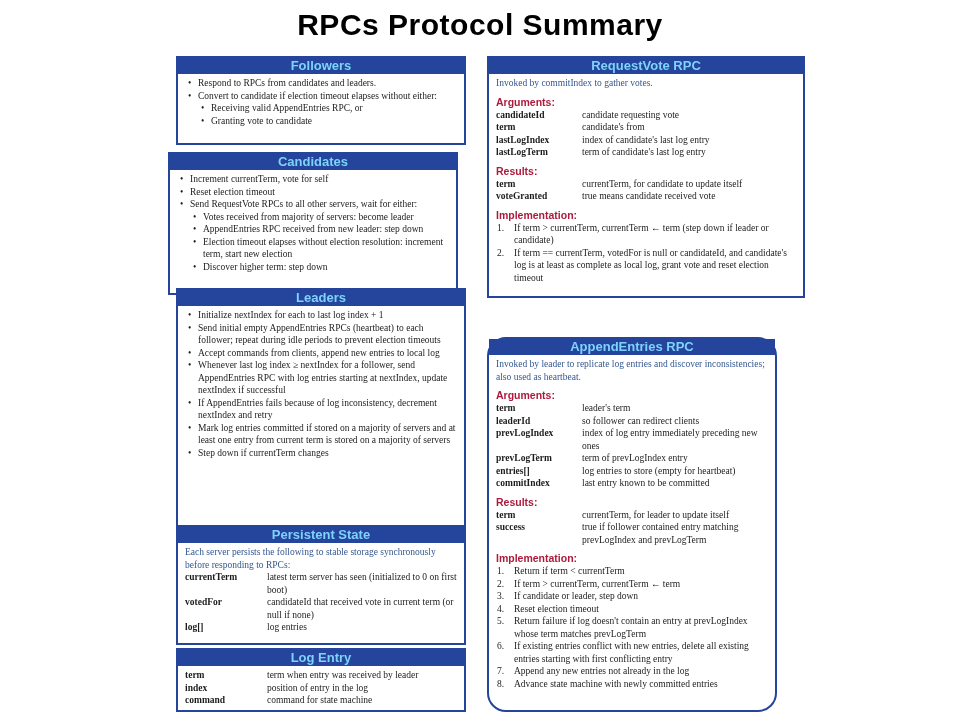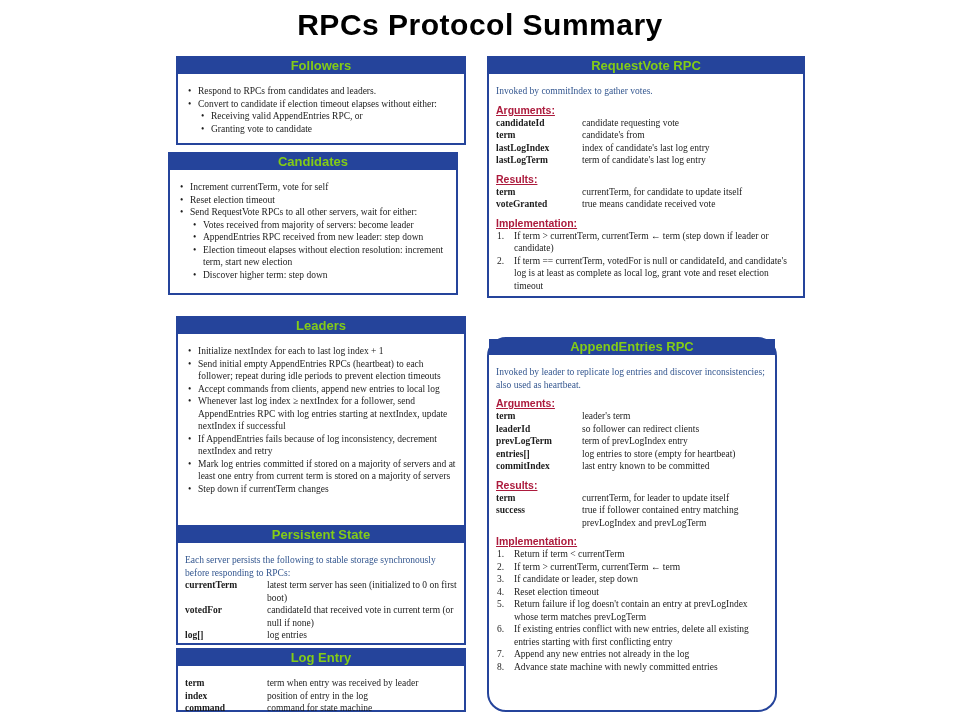--- a/index.html
+++ b/index.html
@@ -3,39 +3,39 @@
 <meta charset="utf-8">
 <style>
   :root { --blue:#25449B; --red:#AC1A3C; --introblue:#33568F; --ink:#1c1c1c; }
   * { box-sizing:border-box; }
   html,body { margin:0; padding:0; }
   body { width:960px; height:720px; position:relative; background:#ffffff; overflow:hidden;
          font-family:"Liberation Serif", serif; }
   .page-title { position:absolute; top:6px; left:0; width:100%; margin:0; text-align:center;
                 font:bold 30px/38px "Liberation Sans", sans-serif; color:#000; letter-spacing:.5px; }
   .box { position:absolute; border:2px solid var(--blue); background:#fff; }
-  .box-header { background:var(--blue); color:#84cc16; text-align:center;
+  .box-header { background:var(--blue); color:#7dd3fc; text-align:center;
                 font:bold 13px/16px "Liberation Sans", sans-serif; height:16px; }
-  .box-body { padding:11px 7px 2px 7px; font-size:9.5px; line-height:12.5px; color:var(--ink); }
+  .box-body { padding:3px 7px 2px 7px; font-size:9.5px; line-height:12.5px; color:var(--ink); }
   .li { position:relative; padding-left:13px; }
   .li::before { content:"\2022"; position:absolute; left:3px; top:0; }
   .li.l2 { margin-left:13px; }
   .intro { color:var(--introblue); }
-  .slabel { color:var(--red); font:bold 10.5px/13px "Liberation Sans", sans-serif; margin-top:6px;text-decoration:underline; }
+  .slabel { color:var(--red); font:bold 10.5px/13px "Liberation Sans", sans-serif; margin-top:6px; }
   .defrow { display:flex; }
   .defrow .term { flex:0 0 86px; width:86px; font-weight:bold; }
   .defrow .desc { flex:1; }
   .defrow.narrow .term { flex:0 0 82px; width:82px; }
   .numrow { display:flex; }
   .numrow .num { flex:0 0 18px; width:18px; padding-left:1px; }
   .numrow .ntext { flex:1; }
   
   #box-followers     { left:176px; top:56px;  width:290px; height:89px;  }
   #box-candidates    { left:168px; top:152px; width:290px; height:143px; }
-  #box-leaders       { left:176px; top:316px; width:290px; height:222px; }
+  #box-leaders       { left:176px; top:288px; width:290px; height:267px; }
   #box-persistent    { left:176px; top:525px; width:290px; height:120px; }
   #box-logentry      { left:176px; top:648px; width:290px; height:64px;  }
   #box-requestvote   { left:487px; top:56px;  width:318px; height:242px; }
   #box-appendentries { left:487px; top:337px; width:290px; height:375px;border-radius:19px; }
 </style>
 </head>
 <body>
 
 <h1 class="page-title">RPCs Protocol Summary</h1>
 
@@ -161,20 +161,24 @@
     <div class="slabel">Arguments:</div>
     <div class="defrow">
       <span class="term">term</span>
       <span class="desc">leader's term</span>
     </div>
     <div class="defrow">
       <span class="term">leaderId</span>
       <span class="desc">so follower can redirect clients</span>
     </div>
     <div class="defrow">
+      <span class="term">prevLogIndex</span>
+      <span class="desc">index of log entry immediately preceding new ones</span>
+    </div>
+    <div class="defrow">
       <span class="term">prevLogTerm</span>
       <span class="desc">term of prevLogIndex entry</span>
     </div>
     <div class="defrow">
       <span class="term">entries[]</span>
       <span class="desc">log entries to store (empty for heartbeat)</span>
     </div>
     <div class="defrow">
       <span class="term">commitIndex</span>
       <span class="desc">last entry known to be committed</span>

